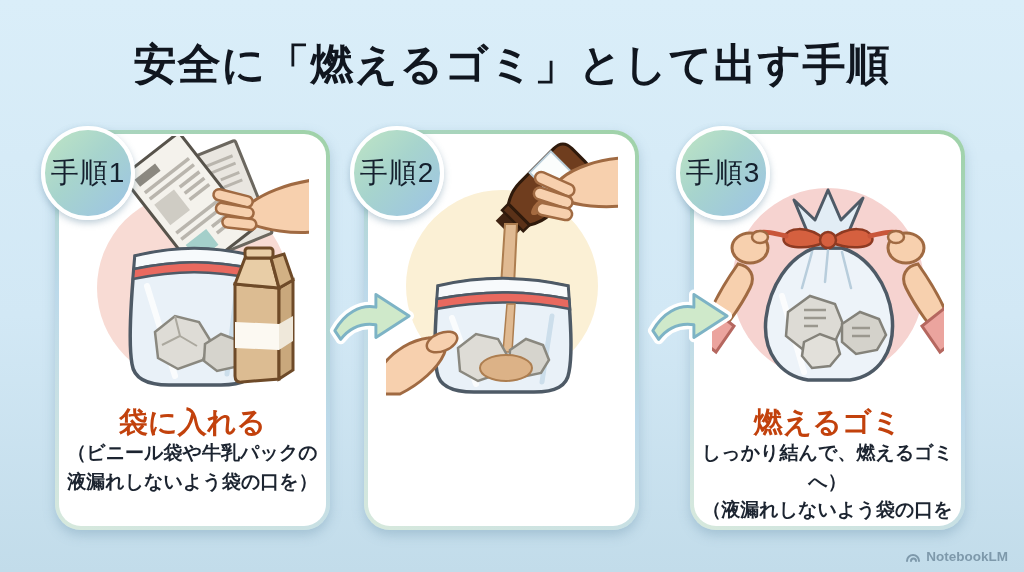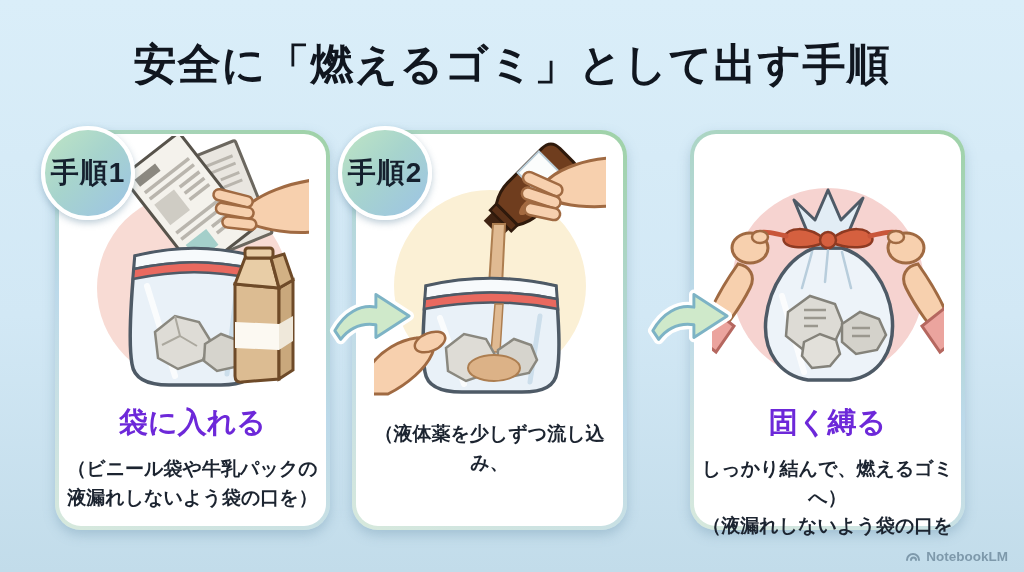--- a/index.html
+++ b/index.html
@@ -14,56 +14,56 @@
     text-align:center; font-size:43px; font-weight:900;
     color:#10161f; letter-spacing:1px;
   }
   .card-wrap {
     position:absolute; top:130px; width:275px; height:400px;
     border-radius:26px; padding:4px;
     background:linear-gradient(205deg,#9fd2a7 0%,#bcd9ea 55%,#d7e9dc 100%);
     box-shadow:0 5px 12px rgba(100,140,165,0.35);
   }
   .card-wrap.c1 { left:55px; }
-  .card-wrap.c2 { left:352px; }
+  .card-wrap.c2 { left:364px; }
   .card-wrap.c3 { left:690px; }
   .card {
     position:relative; width:100%; height:100%;
     background:#ffffff; border-radius:22px;
     display:flex; flex-direction:column; align-items:center;
     overflow:visible;
   }
   .badge {
     position:absolute; left:-18px; top:-8px; width:94px; height:94px;
     border-radius:50%;
     background:linear-gradient(135deg,#bfe5c4 0%,#a7d4cd 45%,#9cc3e5 100%);
     border:4px solid #ffffff;
     box-shadow:0 3px 7px rgba(90,130,155,0.4);
     display:flex; align-items:center; justify-content:center;
-    font-size:28px; font-weight:700; color:#15202e; z-index:5;
+    font-size:28px; font-weight:400; color:#15202e; z-index:5;
     letter-spacing:1px;
   }
   .illus { width:232px; height:268px; margin-top:2px; flex:none; }
   .step-heading {
-    font-size:29px; font-weight:900; color:#6d28d9; line-height:1.15;
+    font-size:29px; font-weight:900; color:#c2410c; line-height:1.15;
     text-align:center; margin-top:2px;
   }
   .step-desc {
     font-size:19px; font-weight:bold; color:#1c2430; line-height:1.5;
-    text-align:center; margin-top:16px;
+    text-align:center; margin-top:0;
   }
   .step-desc span { display:block; }
   .arrow {
     position:absolute; top:270px; width:88px; height:88px; z-index:6;
   }
   .arrow.a1 { left:327px; }
   .arrow.a2 { left:645px; }
   .footer {
     position:absolute; right:16px; bottom:8px;
-    display:flex; align-items:flex-start; gap:5px;
+    display:flex; align-items:flex-end; gap:5px;
     color:#7e99ab; font-size:13.5px; font-weight:bold;
   }
 </style>
 </head>
 <body>
 
 <div class="page">
 
   <div class="title">安全に「燃えるゴミ」として出す手順</div>
 
@@ -174,27 +174,27 @@
           <path d="M124,214 l16,-11 l17,6 l6,15 l-8,13 l-19,4 l-13,-10 z" fill="#d6d4cd" stroke="#8a887f" stroke-width="2.5"></path>
           <ellipse cx="120" cy="232" rx="26" ry="13" fill="#dcb287" stroke="#ad7e50" stroke-width="2"></ellipse>
         </g>
 
         <g>
           <path d="M-4,230 C8,214 26,204 42,202 C54,200 62,208 58,218 C52,232 34,248 14,258 L-4,258 Z" fill="#f7d0ae" stroke="#a06a42" stroke-width="3"></path>
           <ellipse cx="56" cy="206" rx="16" ry="9" transform="rotate(-22 56 206)" fill="#f7d0ae" stroke="#a06a42" stroke-width="2.5"></ellipse>
         </g>
       </svg>
       <div class="step-desc">
-        <span>（液体薬を少しずつ流し込み、</span>
       </div>
     </div>
   </div>
 
   <div class="card-wrap c3">
     <div class="card">
+      <div class="badge">手順3</div>
       <svg class="illus" viewBox="0 0 232 268">
         <circle cx="116" cy="148" r="96" fill="#f6d3d0"></circle>
 
         <g>
           <path d="M102,112 C76,122 58,150 54,182 C50,218 70,240 96,244 L138,244 C166,240 184,216 180,180 C176,148 156,120 130,112 Z" fill="#edf3f9" stroke="#4e5a66" stroke-width="3.5"></path>
           <path d="M102,112 L82,64 L103,84 L116,54 L129,84 L151,62 L130,112 Z" fill="#e2edf5" stroke="#4e5a66" stroke-width="3" stroke-linejoin="round"></path>
           <path d="M100,116 L90,152 M116,114 L113,146 M130,116 L139,152" stroke="#b8cddc" stroke-width="2.5" fill="none" stroke-linecap="round"></path>
           <path d="M70,160 L92,236" stroke="#ffffff" stroke-width="6" opacity="0.8" stroke-linecap="round"></path>
         </g>
 
@@ -221,21 +221,21 @@
           <path d="M-6,168 L22,190 L4,216 L-22,196 Z" fill="#eba49e" stroke="#b5675f" stroke-width="3"></path>
         </g>
 
         <g>
           <path d="M206,128 C216,142 226,158 234,176 L234,208 C220,194 204,172 194,152 C188,140 194,130 206,128 Z" fill="#f7d0ae" stroke="#a06a42" stroke-width="3"></path>
           <ellipse cx="194" cy="112" rx="18" ry="15" fill="#f7d0ae" stroke="#a06a42" stroke-width="3"></ellipse>
           <ellipse cx="184" cy="101" rx="8" ry="6" fill="#f7d0ae" stroke="#a06a42" stroke-width="2.5"></ellipse>
           <path d="M238,168 L210,190 L228,216 L254,196 Z" fill="#eba49e" stroke="#b5675f" stroke-width="3"></path>
         </g>
       </svg>
-      <div class="step-heading">固く縛る</div>
+      <div class="step-heading">燃えるゴミ</div>
       <div class="step-desc">
         <span>しっかり結んで、燃えるゴミへ）</span>
         <span>（液漏れしないよう袋の口を</span>
       </div>
     </div>
   </div>
 
   <svg class="arrow a1" viewBox="0 0 90 90">
     <path d="M8,62 C18,44 34,35 50,38 L50,25 L84,47 L50,69 L50,56 C36,54 24,58 14,71 Z" fill="#ffffff" stroke="#ffffff" stroke-width="10" stroke-linejoin="round"></path>
     <path d="M8,62 C18,44 34,35 50,38 L50,25 L84,47 L50,69 L50,56 C36,54 24,58 14,71 Z" fill="#cfe9ca" stroke="#7db3c5" stroke-width="3" stroke-linejoin="round"></path>

